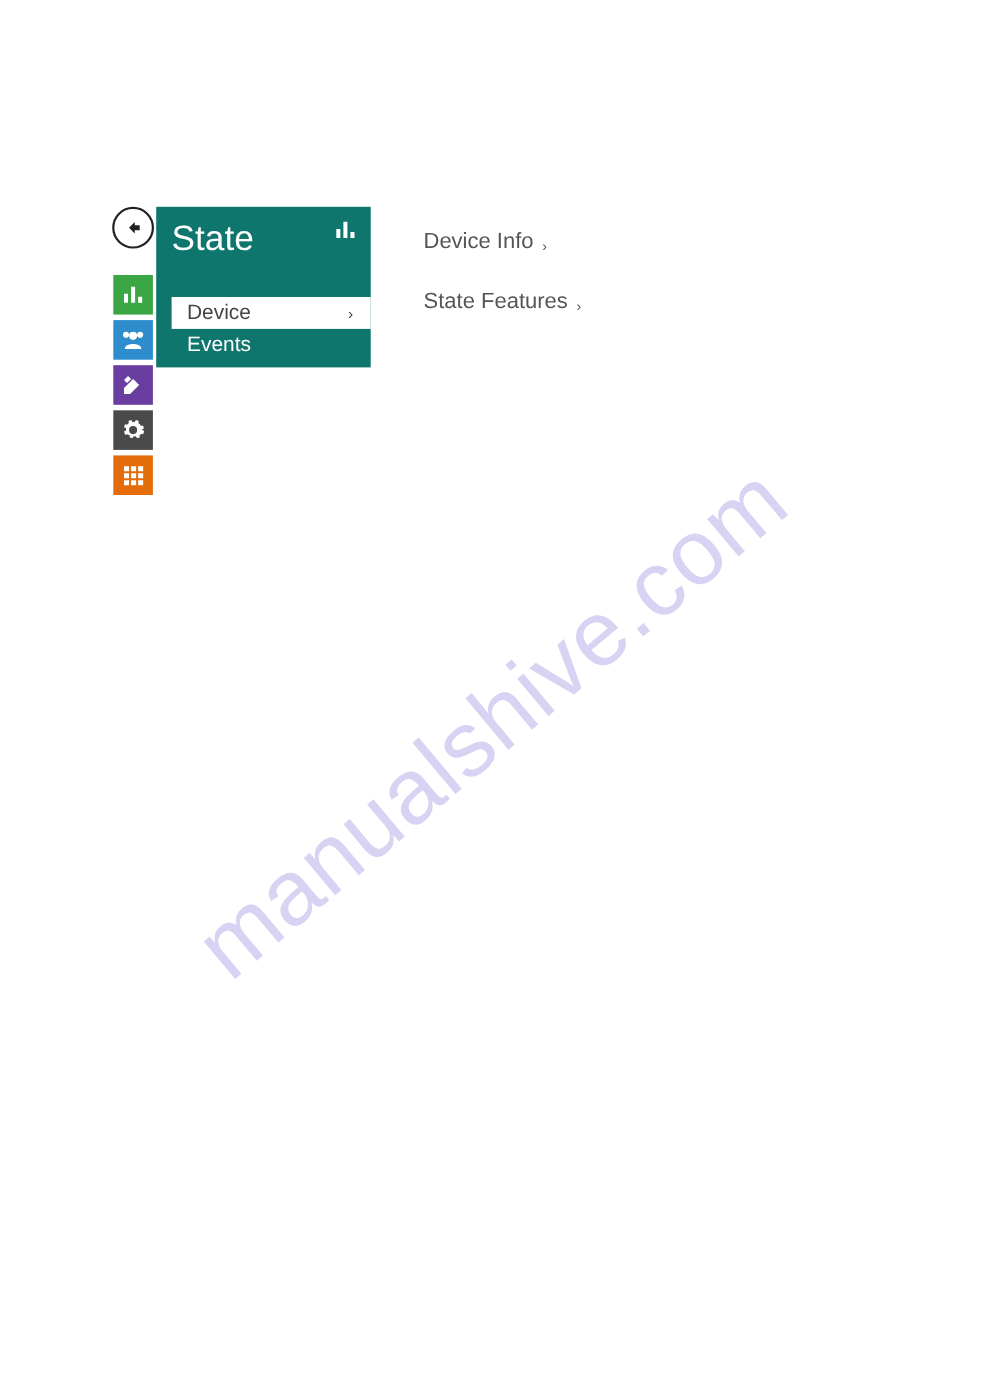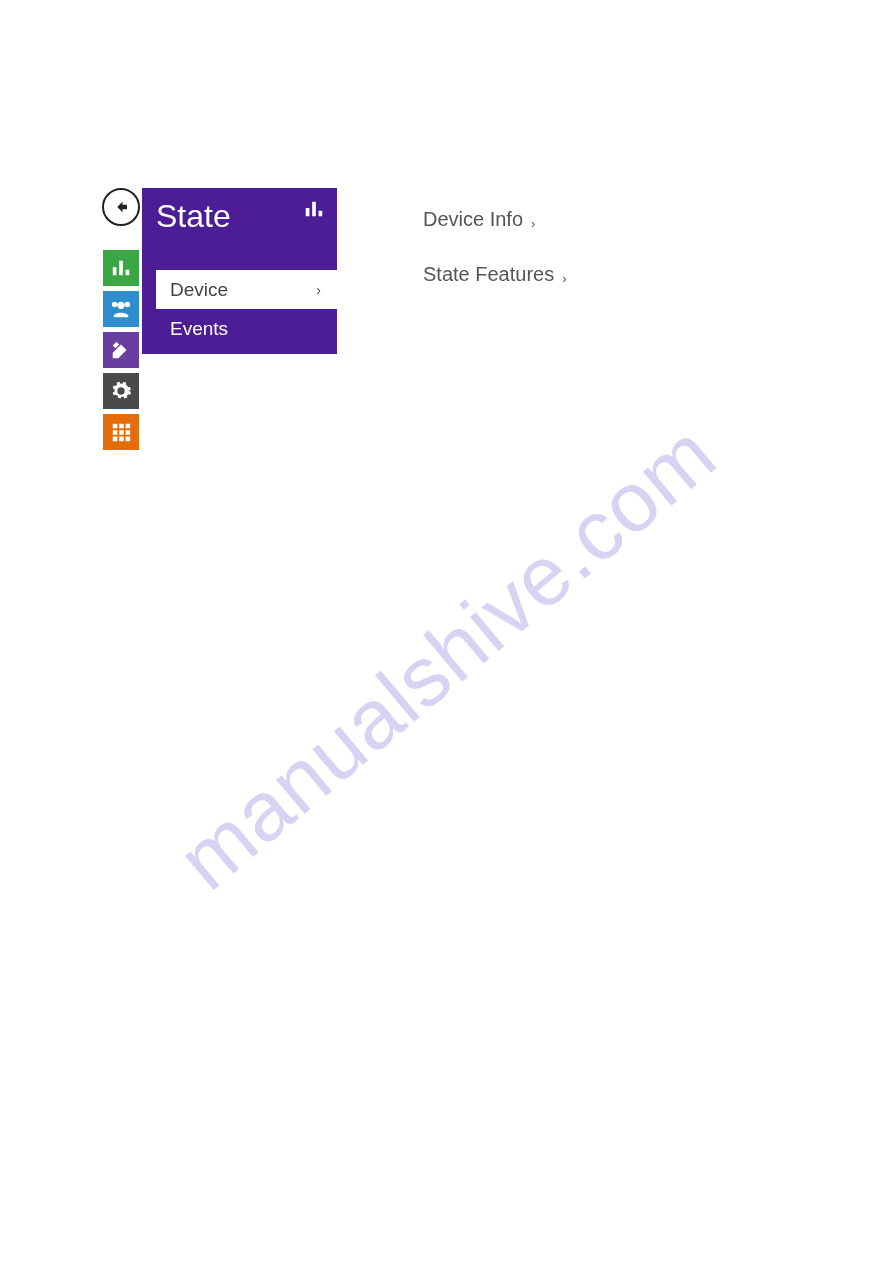--- a/index.html
+++ b/index.html
@@ -39,41 +39,41 @@
   }
   .rail-item svg { width: 22px; height: 22px; fill: #fff; }
   .rail-green  { background: #3aa644; }
   .rail-blue   { background: #2e8dcd; }
   .rail-purple { background: #6a3da0; }
   .rail-dark   { background: #4a4a4a; }
   .rail-orange { background: #e46c0a; }
 
   
   .side-panel {
-    background: #4c1d95;
+    background: #0f766e;
     width: 195px;
     display: flex;
     flex-direction: column;
     padding-bottom: 6px;
   }
   .panel-header {
     height: 82px;
     display: flex;
     align-items: flex-start;
     justify-content: space-between;
     padding: 10px 12px 0 14px;
   }
   .panel-title {
     color: #fff;
     font-size: 32px;
     font-weight: 300;
   }
   .panel-header-icon svg { width: 22px; height: 22px; fill: #fff; }
   .menu-item {
-    height: 39px;
+    height: 29px;
     display: flex;
     align-items: center;
     padding: 0 16px 0 28px;
     color: #fff;
     font-size: 19px;
     font-weight: 300;
     cursor: pointer;
     position: relative;
     justify-content: space-between;
   }
@@ -94,21 +94,20 @@
     gap: 32px;
   }
   .content-link {
     color: #555;
     font-size: 20px;
     font-weight: 300;
     cursor: pointer;
     display: flex;
     align-items: flex-end;
     gap: 8px;
-    margin-left: 38px;
   }
   .content-link .chev { font-size: 13px; color: #555; }
 
   
   .watermark {
     position: absolute;
     left: 50%; top: 52%;
     transform: translate(-50%, -50%) rotate(-40deg);
     font-size: 84px;
     font-weight: 400;

